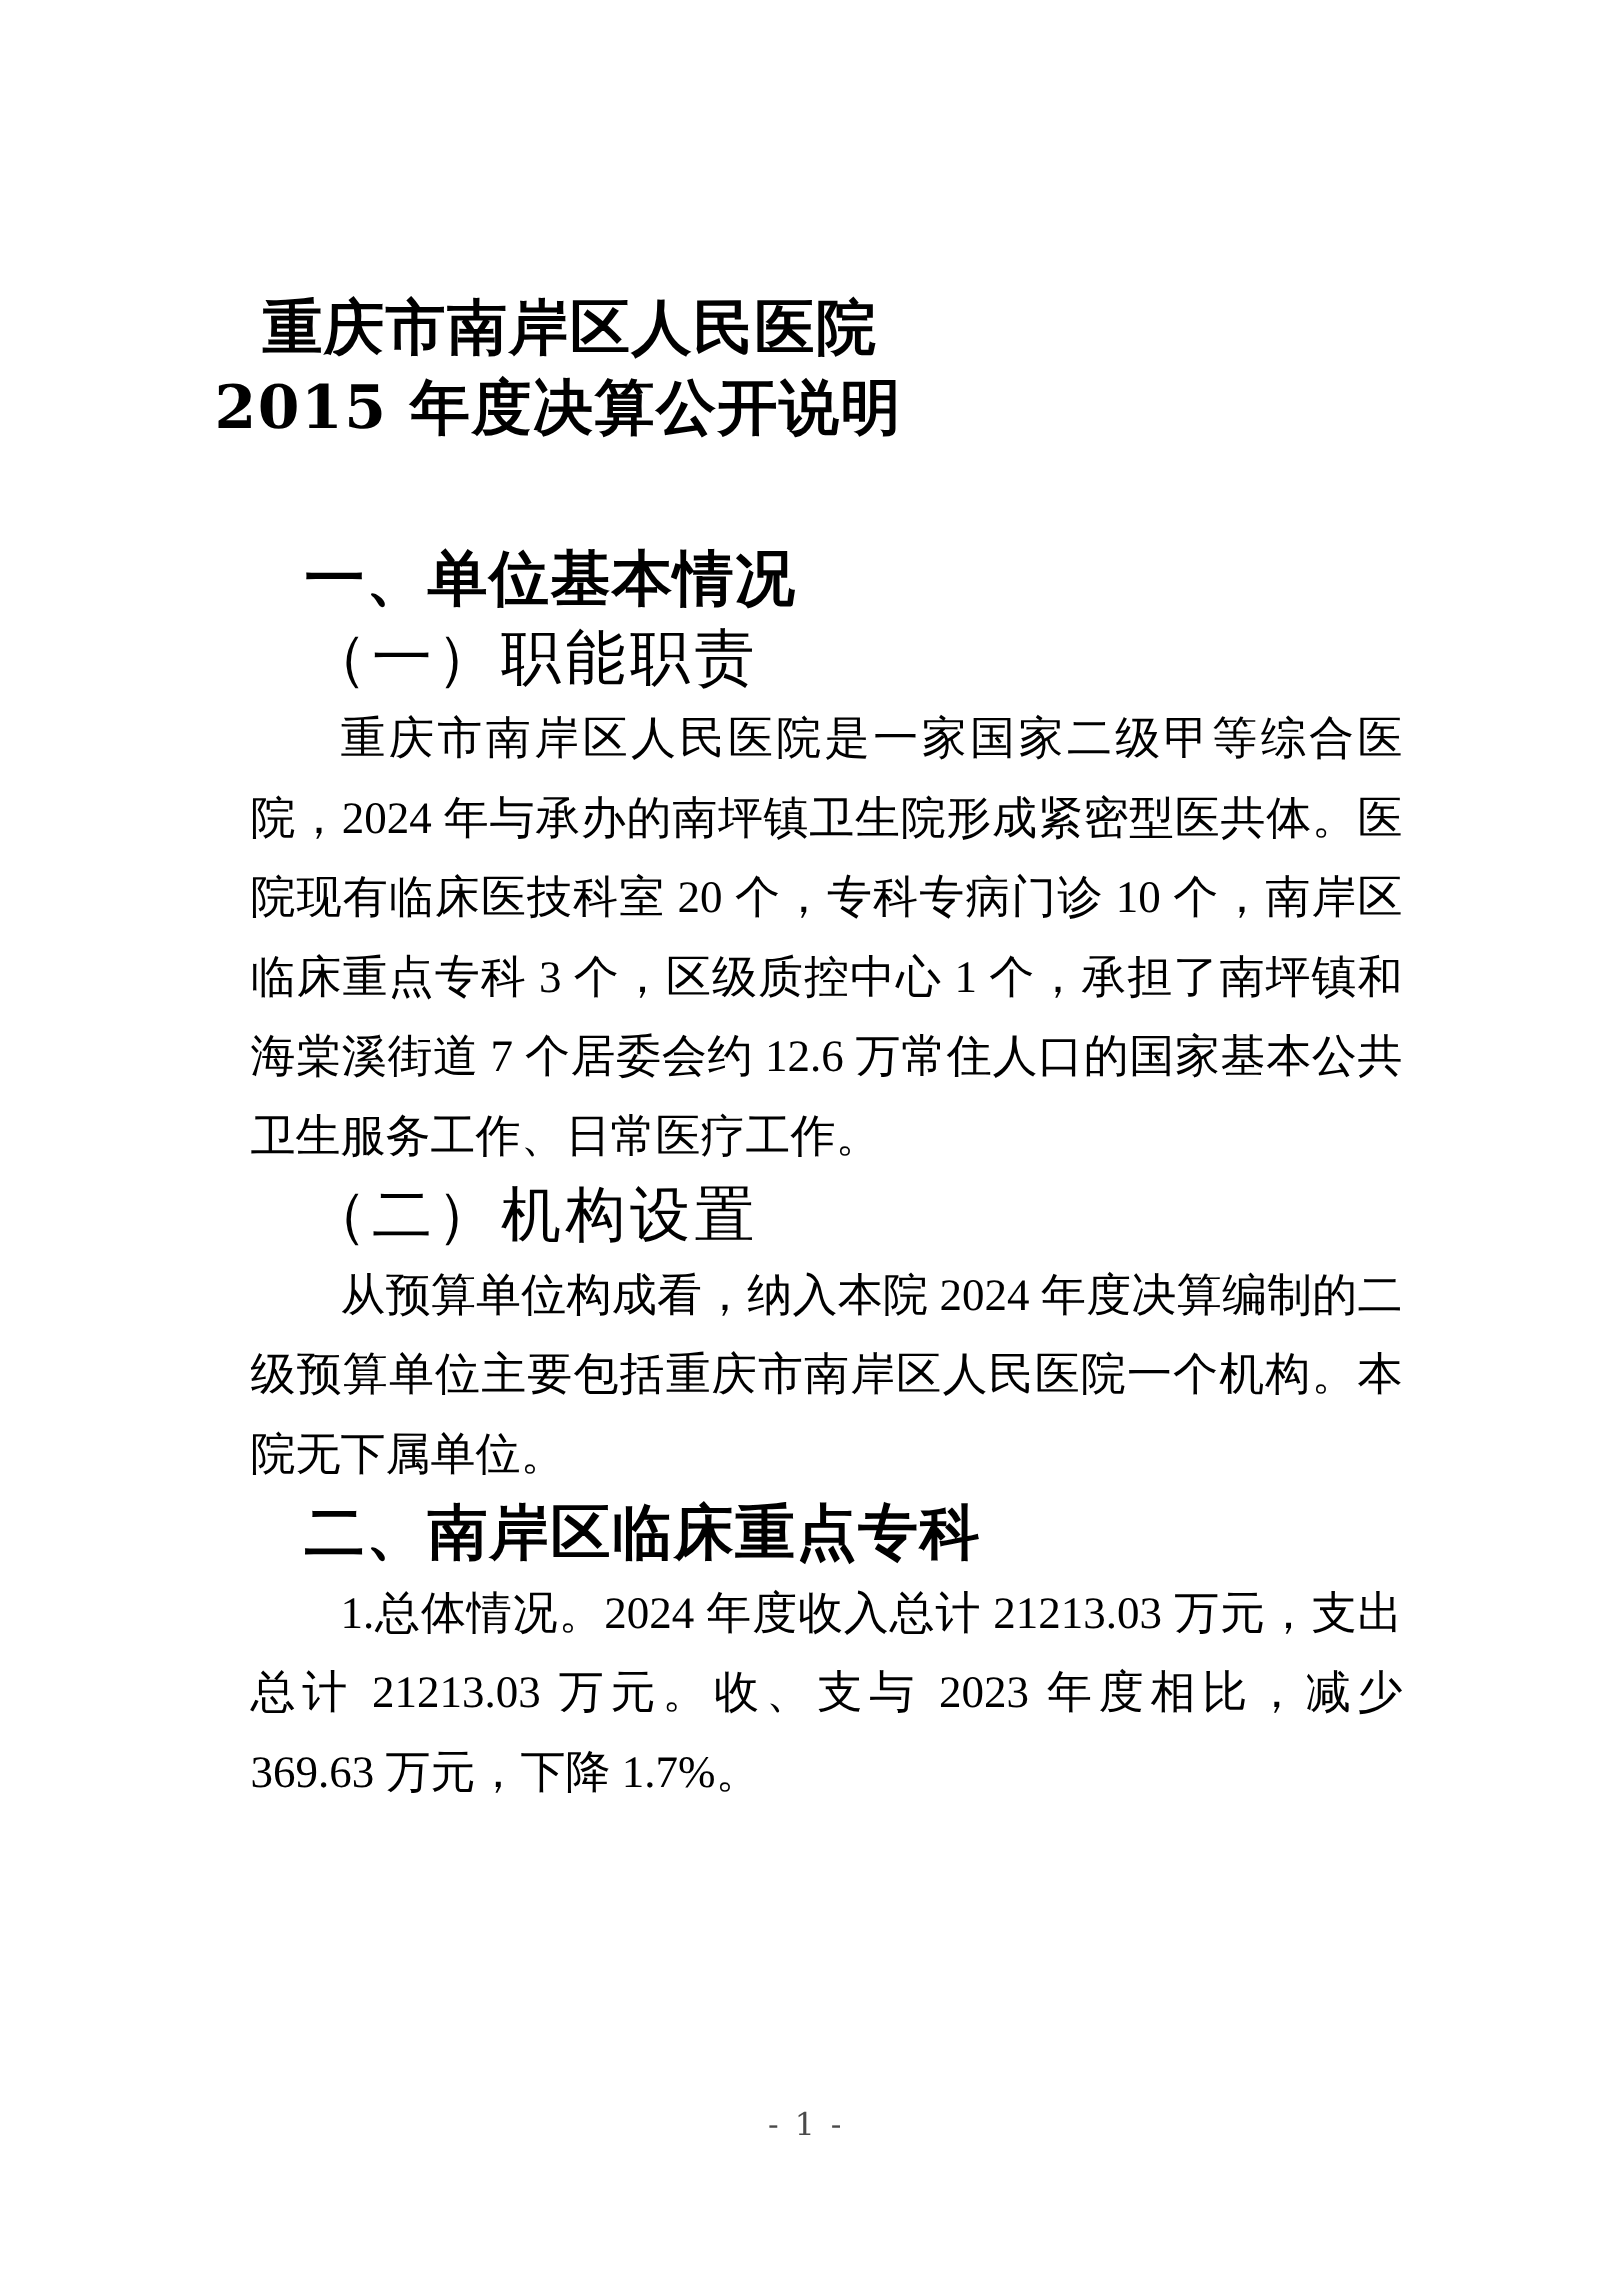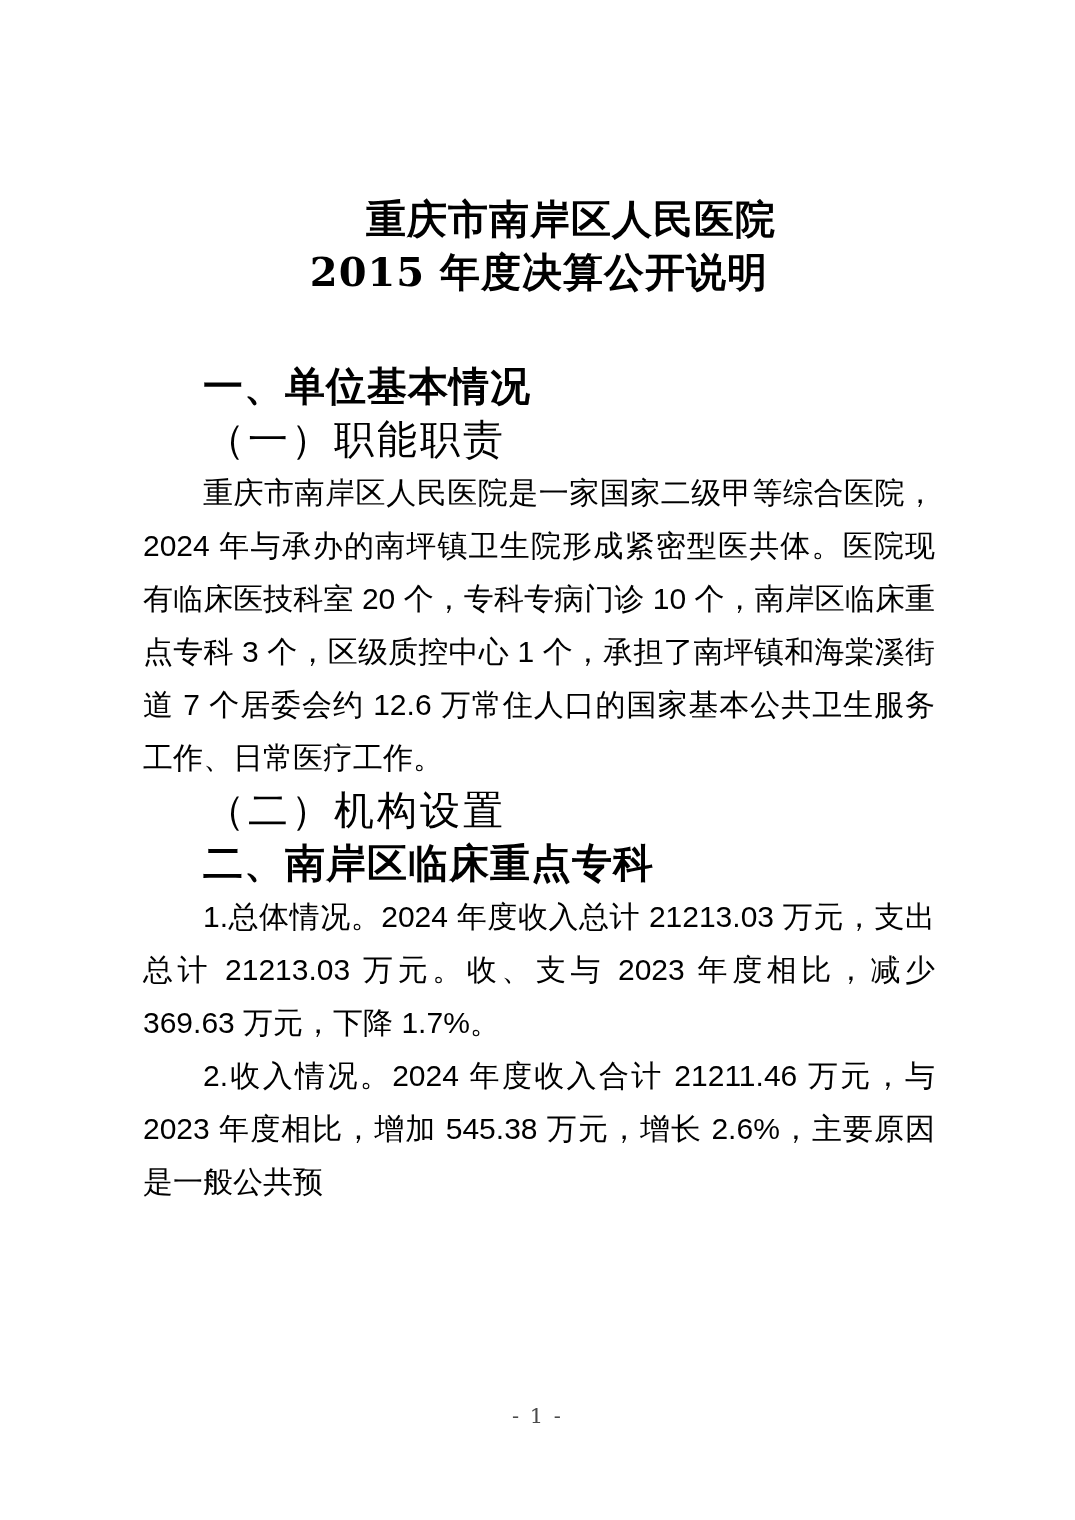--- a/index.html
+++ b/index.html
@@ -11,21 +11,21 @@
     position: relative;
     overflow: hidden;
   }
   .page {
     position: absolute;
     inset: 0;
     padding: 0 140px 0 143px;
   }
   .doc-title {
     margin-top: 192px;
-    text-align: center;
+    text-align: left;
     font-family: "DejaVu Serif", "Liberation Serif", serif;
     font-weight: bold;
     font-size: 40px;
     line-height: 53px;
     letter-spacing: 1px;
   }
   .title-line-1 { position: relative; left: 32px; }
   .doc-body { margin-top: 62px; }
   .heading-1 {
     font-family: "Liberation Sans", "DejaVu Sans", sans-serif;
@@ -36,25 +36,26 @@
     letter-spacing: 1px;
   }
   .heading-2 {
     font-family: "DejaVu Serif", "Liberation Serif", serif;
     font-size: 40px;
     line-height: 53px;
     text-indent: 62px;
     letter-spacing: 3px;
   }
   .paragraph {
-    font-family: Liberation Sans, sans-serif;
+    font-family: Liberation Serif, serif;
     font-size: 30px;
     line-height: 53px;
     text-indent: 60px;
     text-align: justify;
+    margin-left: 24px;
   }
   .doc-footer {
     position: absolute;
     top: 1404px;
     left: 0;
     right: 0;
     text-align: center;
     font-size: 21px;
     letter-spacing: 2px;
     color: #4a4a4a;
@@ -68,20 +69,20 @@
   <div class="doc-title">
     <div class="title-line-1">重庆市南岸区人民医院</div>
     <div class="title-line-2">2015 年度决算公开说明</div>
   </div>
 
   <div class="doc-body">
     <div class="heading-1">一、单位基本情况</div>
     <div class="heading-2">（一）职能职责</div>
     <div class="paragraph">重庆市南岸区人民医院是一家国家二级甲等综合医院，2024 年与承办的南坪镇卫生院形成紧密型医共体。医院现有临床医技科室 20 个，专科专病门诊 10 个，南岸区临床重点专科 3 个，区级质控中心 1 个，承担了南坪镇和海棠溪街道 7 个居委会约 12.6 万常住人口的国家基本公共卫生服务工作、日常医疗工作。</div>
     <div class="heading-2">（二）机构设置</div>
+    <div class="paragraph">从预算单位构成看，纳入本院 2024 年度决算编制的二级预算单位主要包括重庆市南岸区人民医院一个机构。本院无下属单位。</div>
     <div class="heading-1">二、南岸区临床重点专科</div>
     <div class="paragraph">1.总体情况。2024 年度收入总计 21213.03 万元，支出总计 21213.03 万元。收、支与 2023 年度相比，减少 369.63 万元，下降 1.7%。</div>
-    <div class="paragraph">2.收入情况。2024 年度收入合计 21211.46 万元，与 2023 年度相比，增加 545.38 万元，增长 2.6%，主要原因是一般公共预</div>
   </div>
 
   <div class="doc-footer">- 1 -</div>
 
 </div>
 
 </body></html>

